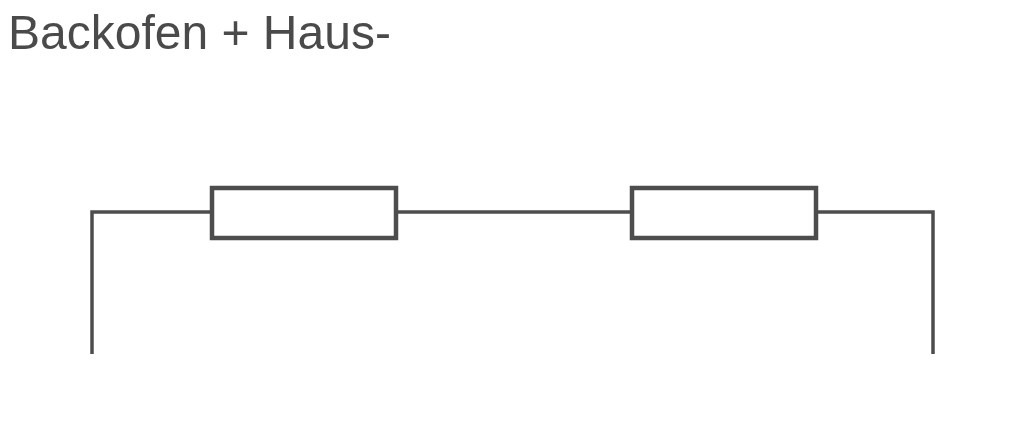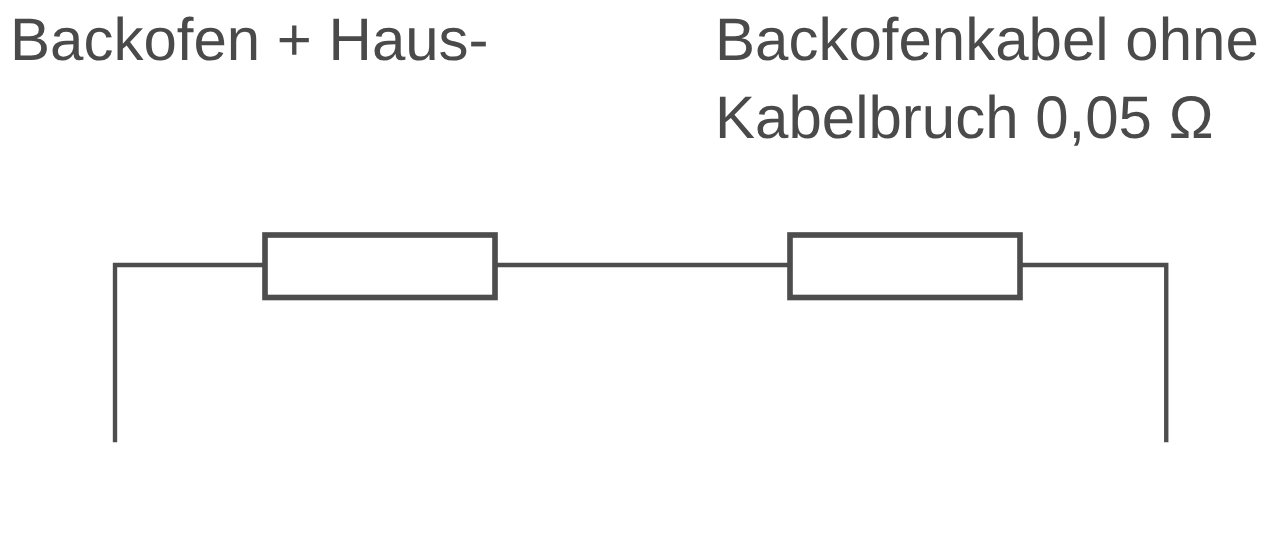--- a/index.html
+++ b/index.html
@@ -62,24 +62,20 @@
 </style>
 </head>
 <body>
 
 <div class="stage">
 
   <div class="component-label label-left">
     <span class="label-line">Backofen + Haus-</span>
   </div>
 
-  <div class="component-label label-right">
-    <span class="label-line">Backofenkabel ohne</span>
-    <span class="label-line">Kabelbruch 0,05 Ω</span>
-  </div>
 
 
   <svg class="circuit-svg" viewBox="0 0 1024 439" xmlns="http://www.w3.org/2000/svg">
 
     <path class="wire" d="M 212 212 H 92 V 420 H 469" stroke="#4d4d4d"></path>
 
     <path class="wire" d="M 396 212 H 632" stroke="#4d4d4d"></path>
 
     <path class="wire" d="M 816 212 H 933 V 420 H 557" stroke="#4d4d4d"></path>
 

